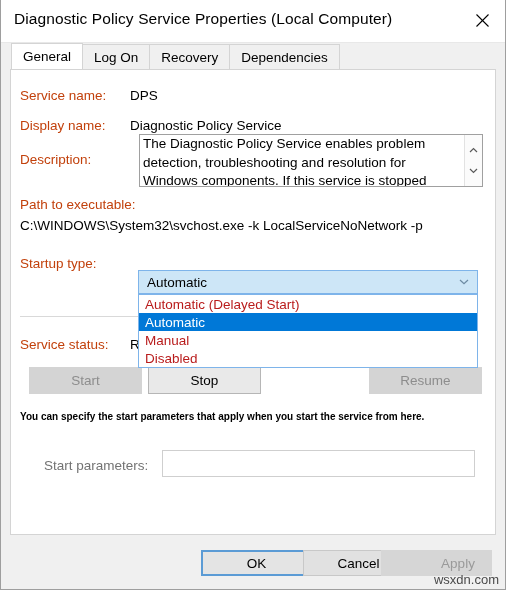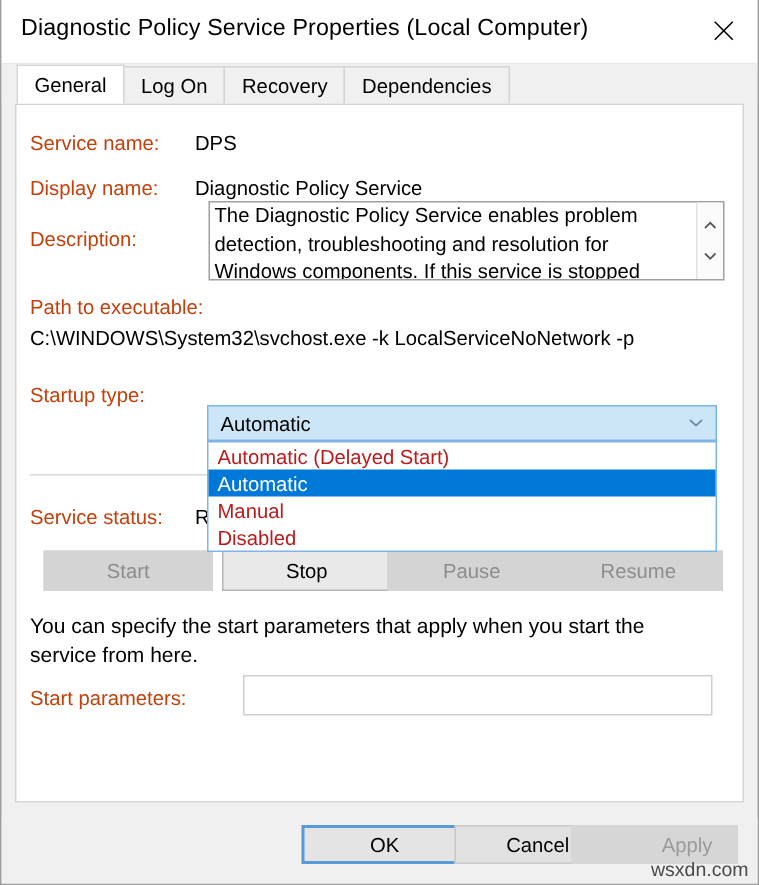--- a/index.html
+++ b/index.html
@@ -102,21 +102,21 @@
     font-size: 13.5px;
     color: #c2410c;
     white-space: nowrap;
   }
   .row-value {
     position: absolute;
     font-size: 13.5px;
     color: #000;
     white-space: nowrap;
   }
-  .row-label.disabled { color: #c2410c; }
+  .row-label.disabled { color: #737373; margin-left: 24px; }
 
   
   .desc-box {
     position: absolute;
     left: 128px;
     top: 64px;
     width: 344px;
     height: 53px;
     border: 1px solid #a0a0a0;
     background: #ffffff;
@@ -239,23 +239,24 @@
     background: #e9e9e9;
     border: 1px solid #b6b6b6;
     color: #000;
   }
 
   .hint {
     position: absolute;
     left: 18px;
     top: 428px;
     width: 460px;
-    font-size: 14px;
+    font-size: 10px;
     line-height: 18.5px;
     color: #000;
+    font-weight: bold;
   }
 
   .param-input {
     position: absolute;
     left: 160px;
     top: 477px;
     width: 313px;
     height: 27px;
     background: #ffffff;
     border: 1px solid #cfcfcf;
@@ -369,23 +370,20 @@
 
     <div class="row-label" style="left:9px; top:267px;">Service status:</div>
     <div class="row-value" style="left:119px; top:267px;">Running</div>
 
     <div class="ctrl-btn disabled" style="left:18px; top:297px;">
       <span>Start</span>
     </div>
     <div class="ctrl-btn enabled" style="left:137px; top:297px;">
       <span>Stop</span>
     </div>
-    <div class="ctrl-btn disabled" style="left:247px; top:297px;">
-      <span>Pause</span>
-    </div>
     <div class="ctrl-btn disabled" style="left:358px; top:297px;">
       <span>Resume</span>
     </div>
 
     <div class="hint" style="left:9px; top:338px; width:455px;">You can specify the start parameters that apply when you start the service from here.</div>
 
     <div class="row-label disabled" style="left:9px; top:388px;">Start parameters:</div>
     <div class="param-input" style="left:151px; top:380px;"></div>
 
   </div>

